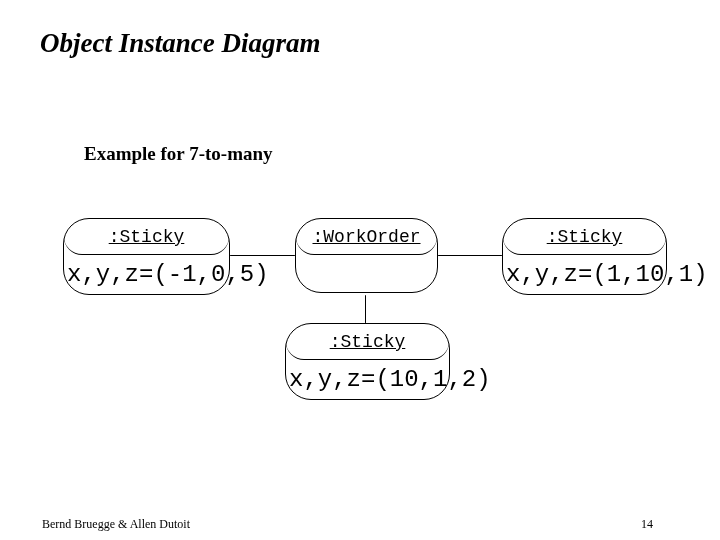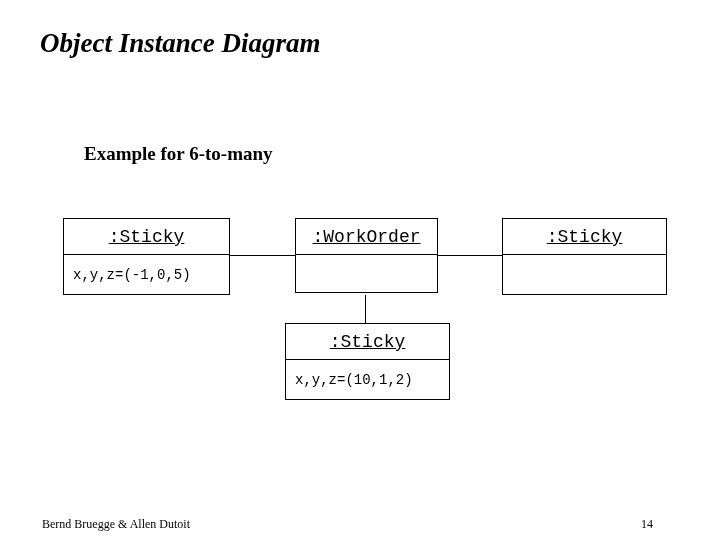--- a/index.html
+++ b/index.html
@@ -1,15 +1,15 @@
 <!DOCTYPE html>
 <html><head>
 <meta charset="utf-8">
 <style>
-  * { margin: 0; padding: 0; box-sizing: border-box; }
+  * { margin: 0; padding: 0; box-sizing: border-box; border-radius: 26px; }
   html, body { background: #ffffff; }
   .slide {
     position: relative;
     width: 720px;
     height: 540px;
     background: #ffffff;
     color: #000000;
     font-family: "Liberation Serif", serif;
     overflow: hidden;
   }
@@ -52,23 +52,22 @@
     text-decoration: underline;
     white-space: pre;
   }
   .obj-body {
     height: 39px;
     display: flex;
     align-items: center;
     padding-left: 3px;
   }
   .obj-attrs {
-    font-size: 14px;
+    font-size: 24px;
     white-space: pre;
-    margin-left: 6px;
   }
   .box-a { left: 63px;  top: 218px; width: 167px; height: 77px; }
   .box-b { left: 295px; top: 218px; width: 143px; height: 75px; }
   .box-c { left: 502px; top: 218px; width: 165px; height: 77px; }
   .box-d { left: 285px; top: 323px; width: 165px; height: 77px; }
   .connector { position: absolute; background: #000000; }
   .conn-h1 { left: 230px; top: 255px; width: 65px; height: 1px; }
   .conn-h2 { left: 438px; top: 255px; width: 64px; height: 1px; }
   .conn-v1 { left: 365px; top: 295px; width: 1px; height: 28px; }
   .footer-text {
@@ -83,21 +82,21 @@
   .footer-book { left: 246px; width: 300px; text-align: center; }
   .footer-page { left: 632px; width: 30px; text-align: center; }
 </style>
 </head>
 <body>
 
 <div class="slide">
 
   <div class="slide-title">Object Instance Diagram</div>
 
-  <div class="slide-subtitle">Example for 6-to-many</div>
+  <div class="slide-subtitle">Example for 7-to-many</div>
 
   <div class="obj-box box-a">
     <div class="obj-header">
       <span class="obj-title">:Sticky</span>
     </div>
     <div class="obj-body">
       <span class="obj-attrs">x,y,z=(-1,0,5)</span>
     </div>
   </div>
 
@@ -106,20 +105,23 @@
       <span class="obj-title">:WorkOrder</span>
     </div>
     <div class="obj-body">
       <span class="obj-attrs"></span>
     </div>
   </div>
 
   <div class="obj-box box-c">
     <div class="obj-header">
       <span class="obj-title">:Sticky</span>
+    </div>
+    <div class="obj-body">
+      <span class="obj-attrs">x,y,z=(1,10,1)</span>
     </div>
   </div>
 
   <div class="obj-box box-d">
     <div class="obj-header">
       <span class="obj-title">:Sticky</span>
     </div>
     <div class="obj-body">
       <span class="obj-attrs">x,y,z=(10,1,2)</span>
     </div>

